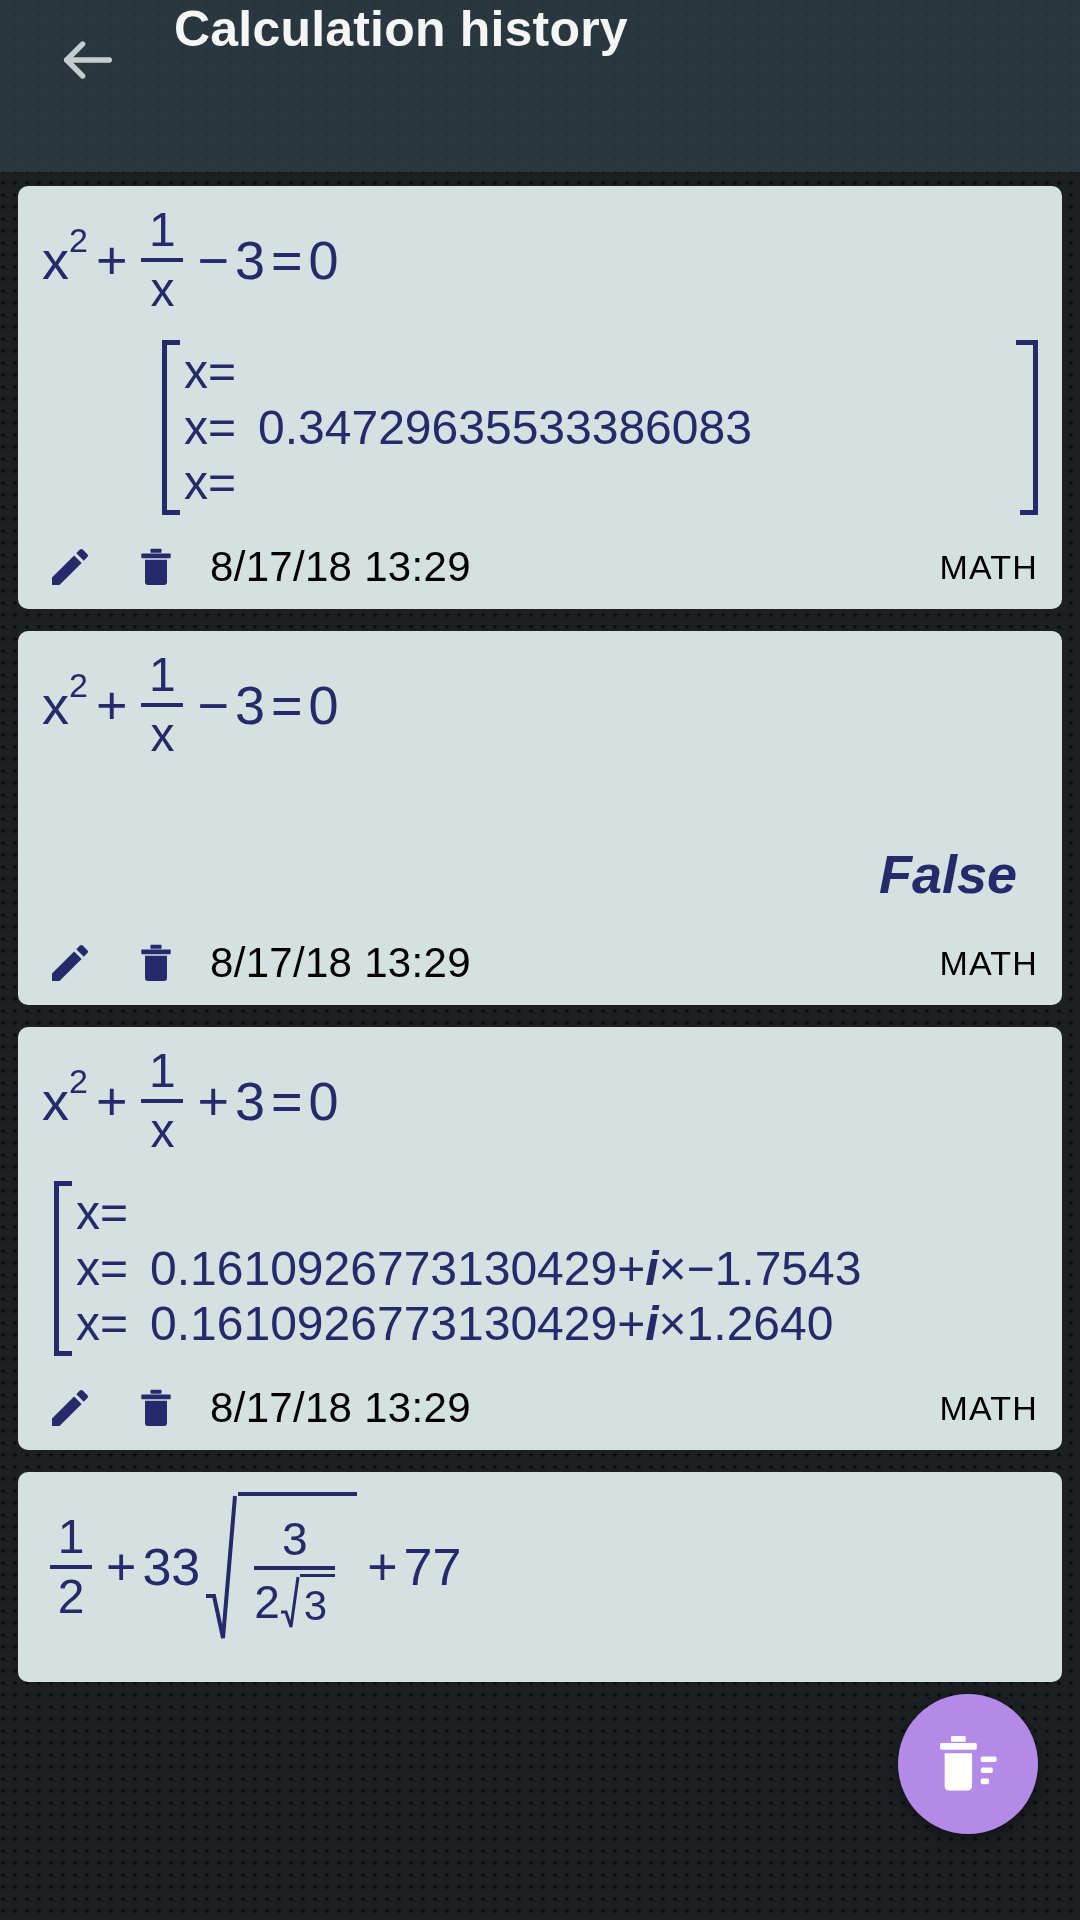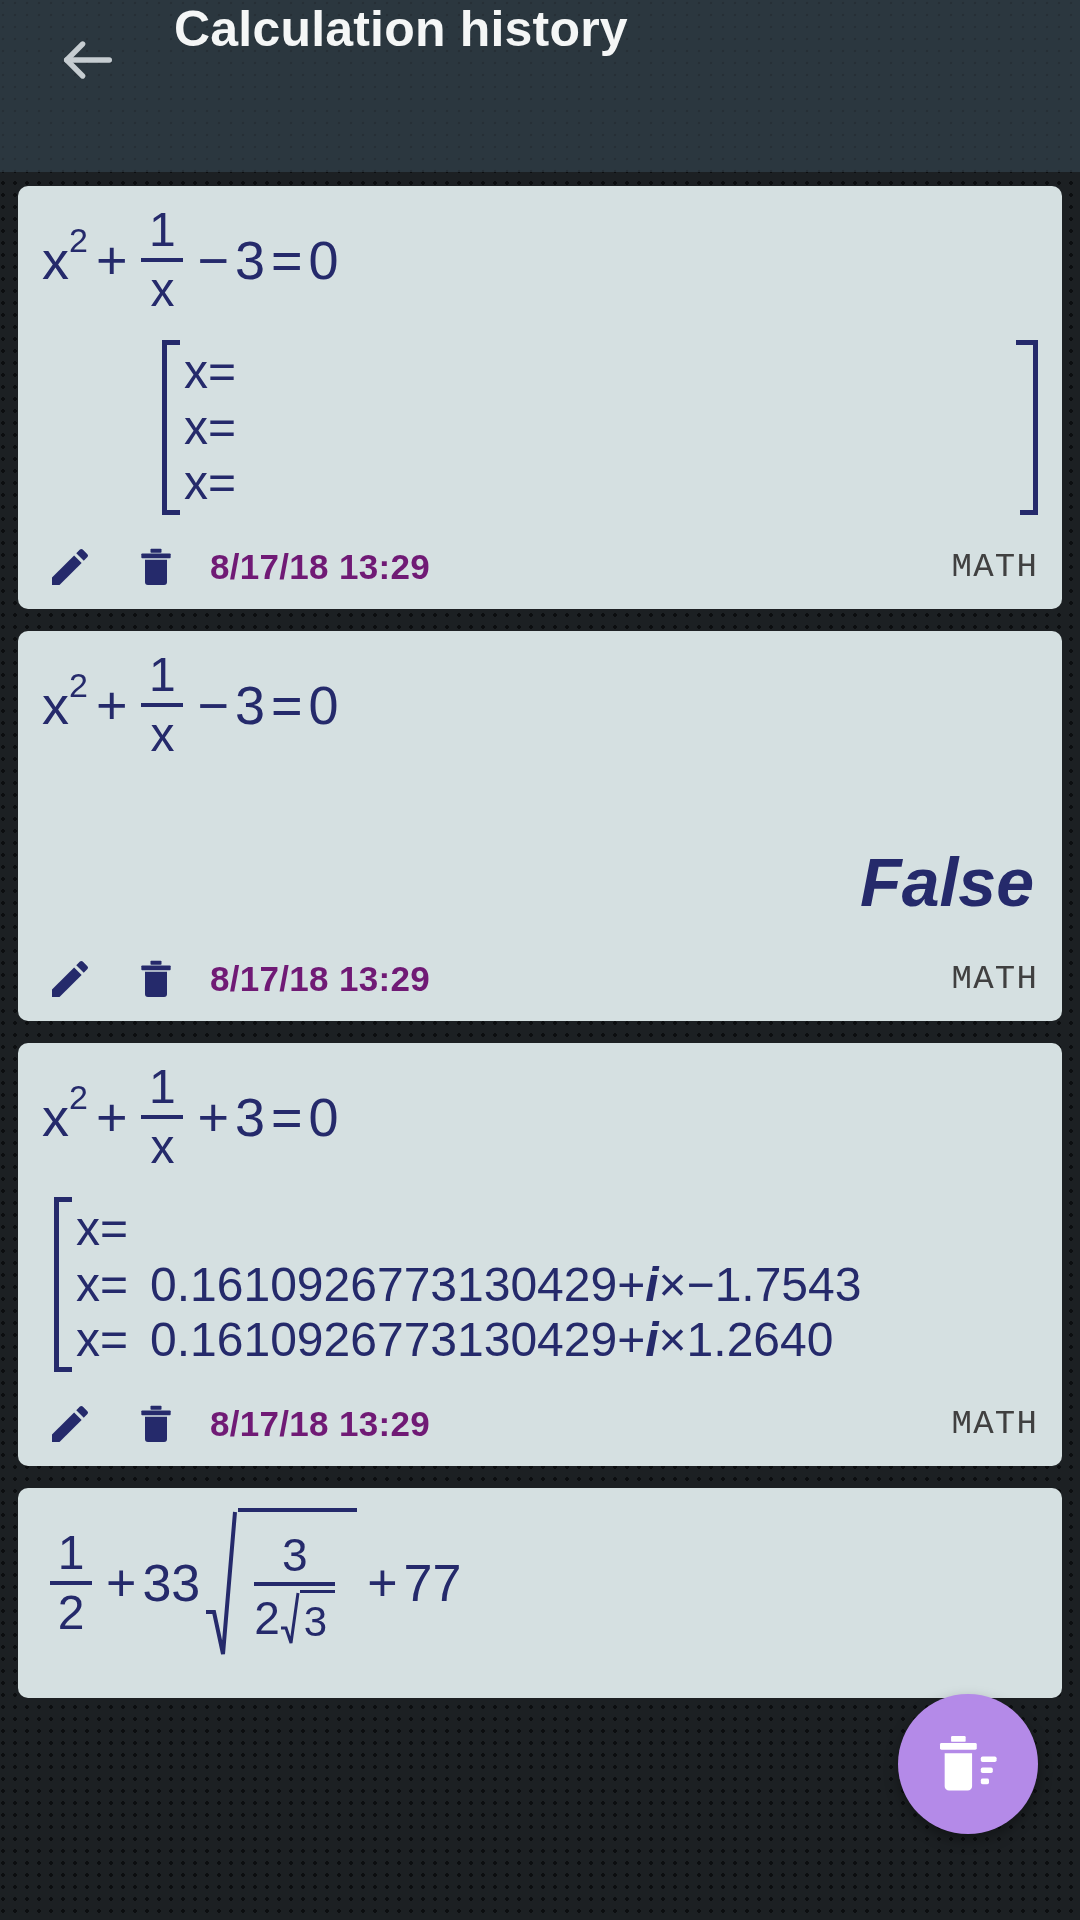--- a/index.html
+++ b/index.html
@@ -162,25 +162,25 @@
     line-height: 1.16;
     color: #252a6b;
     white-space: nowrap;
   }
   .rrow .lbl { margin-right: 22px; }
   .rrow .val { font-variant-numeric: tabular-nums; }
   .rrow .im { font-style: italic; font-weight: 700; }
 
   .single-result {
     text-align: right;
-    font-size: 68px;
+    font-size: 54px;
     font-style: italic;
     font-weight: 700;
     color: #252a6b;
-    margin: 84px 4px 16px 0;
+    margin: 84px 21px 16px 0;
   }
 
   
   .cardfoot {
     display: flex;
     align-items: center;
     height: 84px;
     margin-top: 4px;
   }
   .ficon {
@@ -188,32 +188,31 @@
     height: 56px;
     display: flex;
     align-items: center;
     justify-content: center;
     cursor: pointer;
     flex: 0 0 auto;
   }
   .ficon.edit { margin-right: 30px; }
   .ficon.del  { margin-right: 26px; }
   .stamp {
-    font-size: 35px;
-    font-weight: 700;
-    color: #701a75;
+    font-size: 42px;
+    font-weight: 400;
+    color: #000000;
     letter-spacing: 0.3px;
   }
   .tag {
     margin-left: auto;
     font-size: 34px;
     font-weight: 400;
-    color: #404040;
+    color: #000000;
     letter-spacing: 1.2px;
-    font-family: Liberation Mono, monospace;
   }
 
   
   .radical { display: inline-flex; align-items: stretch; margin: 0 4px; }
   .radical .sign { display: flex; align-items: flex-end; }
   .radical .body {
     border-top: 4px solid #252a6b;
     padding: 8px 14px 0 8px;
     display: flex;
     align-items: center;
@@ -278,20 +277,21 @@
       <div class="bracket-l">
         <span class="bracket-cap-t"></span>
           <span class="bracket-cap-b"></span>
       </div>
       <div class="rows">
         <div class="rrow">
           <span class="lbl">x=</span>
         </div>
         <div class="rrow">
           <span class="lbl">x=</span>
+          <span class="val">0.34729635533386083</span>
         </div>
         <div class="rrow">
           <span class="lbl">x=</span>
         </div>
       </div>
       <div class="bracket-r">
         <span class="bracket-cap-t"></span>
           <span class="bracket-cap-b"></span>
       </div>
     </div>

